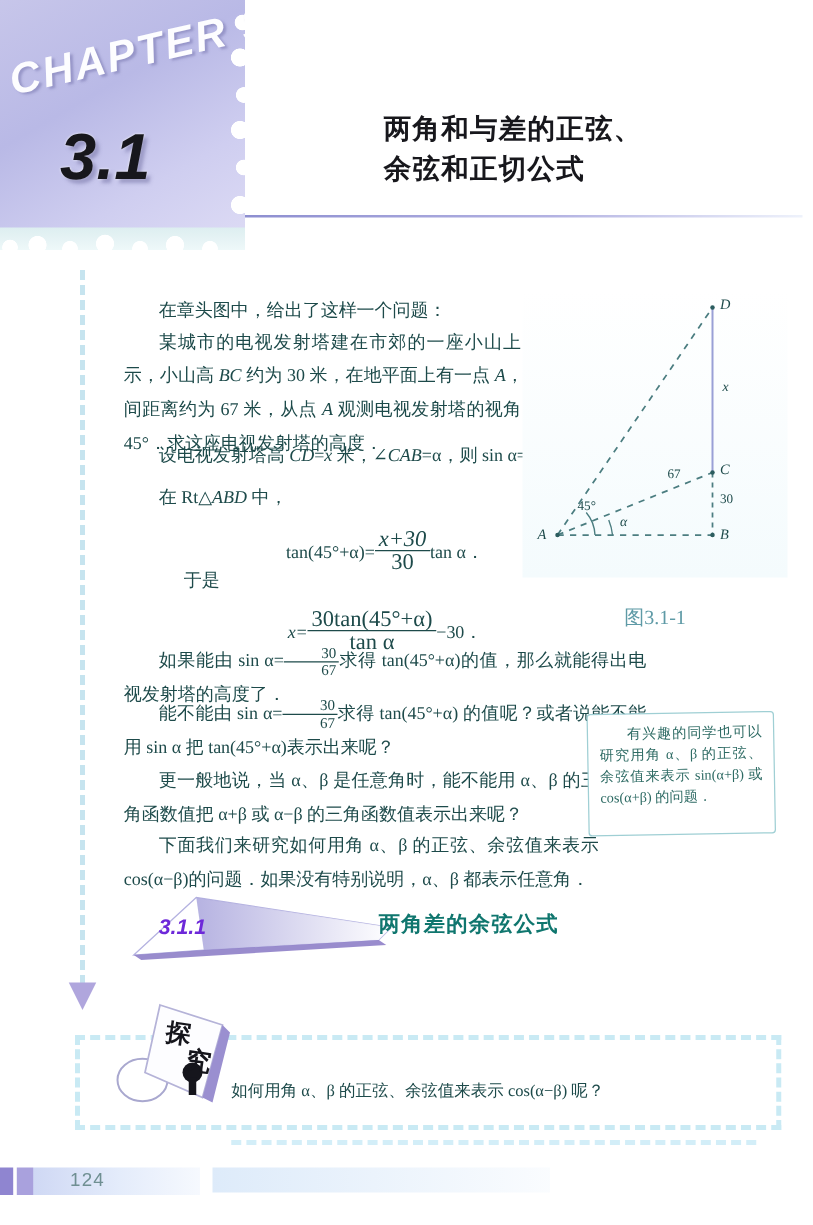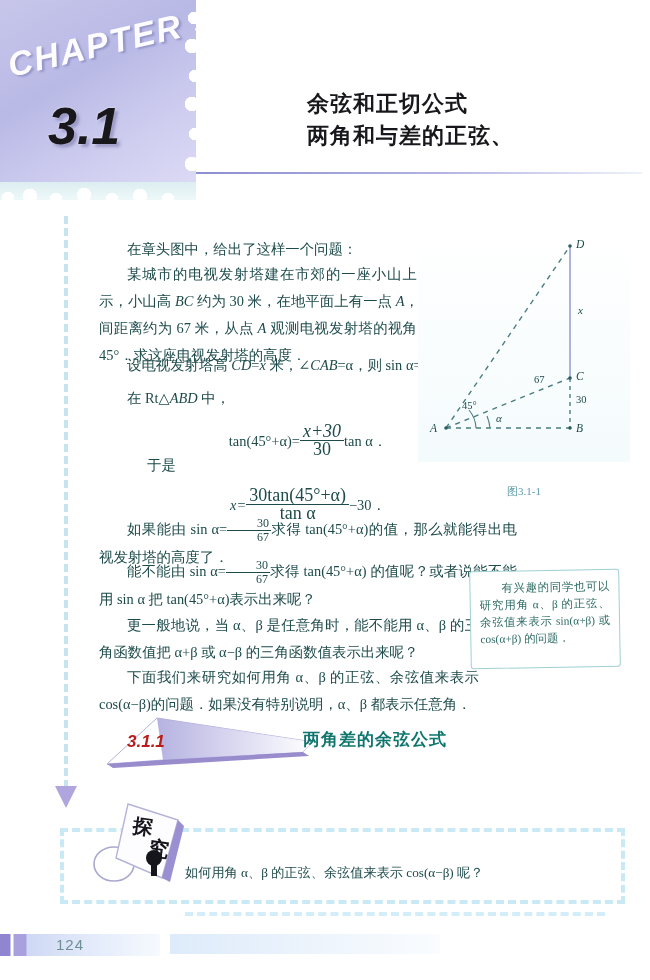--- a/index.html
+++ b/index.html
@@ -90,40 +90,40 @@
   .bigfrac{display:inline-block;vertical-align:-9px;text-align:center;font-size:18px;line-height:17px;}
   .bigfrac .num{display:block;border-bottom:1px solid #1d4a4a;padding:0 3px;}
   .bigfrac .den{display:block;padding:0 3px;}
   
   #figure{
     position:absolute;left:418px;top:232px;width:212px;height:230px;
     background:linear-gradient(180deg,#ffffff,#f4fbfd);
   }
   #figure-caption{
     position:absolute;left:418px;top:484px;width:212px;
-    text-align:center;font-size:11px;color:#5e9aa6;
+    text-align:center;font-size:16px;color:#5e9aa6;
   }
   
   #side-note{
     position:absolute;left:470px;top:570px;width:150px;height:98px;
     border:1px solid #9fcfd4;border-radius:3px;
     background:#ffffff;
     padding:8px 9px;box-sizing:border-box;
     font-size:11.4px;line-height:17px;color:#2e6b64;
     text-align:justify;
     transform:rotate(-1deg);
   }
   #side-note .first{text-indent:22px;}
   
   #section-head{position:absolute;left:103px;top:712px;width:420px;height:56px;}
   #section-banner{position:absolute;left:0;top:0;width:210px;height:56px;}
   #section-number{
     position:absolute;left:24px;top:20px;
     font-family:"Liberation Sans","DejaVu Sans",sans-serif;
-    font-weight:bold;font-style:italic;font-size:17px;color:#b91c1c;
+    font-weight:bold;font-style:italic;font-size:17px;color:#6d28d9;
   }
   #section-title{
     position:absolute;left:200px;top:16px;
     font-family:"DejaVu Sans","Liberation Sans",sans-serif;
     font-weight:bold;font-size:17px;color:#0f766e;letter-spacing:1px;
   }
   
   #explore-box{
     position:absolute;left:60px;top:828px;width:565px;height:76px;
     border:4px dashed #c9eaf4;box-sizing:border-box;
@@ -154,22 +154,22 @@
 </style>
 </head>
 <body>
 
 <div id="chapter-banner">
   <div id="chapter-word">CHAPTER 3</div>
   <div id="chapter-number">3.1</div>
 </div>
 
 <div id="page-title">
+  <div>两角和与差的正弦、</div>
   <div>余弦和正切公式</div>
-  <div>两角和与差的正弦、</div>
 </div>
 <div id="title-rule"></div>
 
 <div id="margin-guide"></div>
 <div id="margin-arrow"></div>
 
 <div class="body-col indent" style="top:236px;">
   <span>在章头图中，给出了这样一个问题：</span>
 </div>
 

